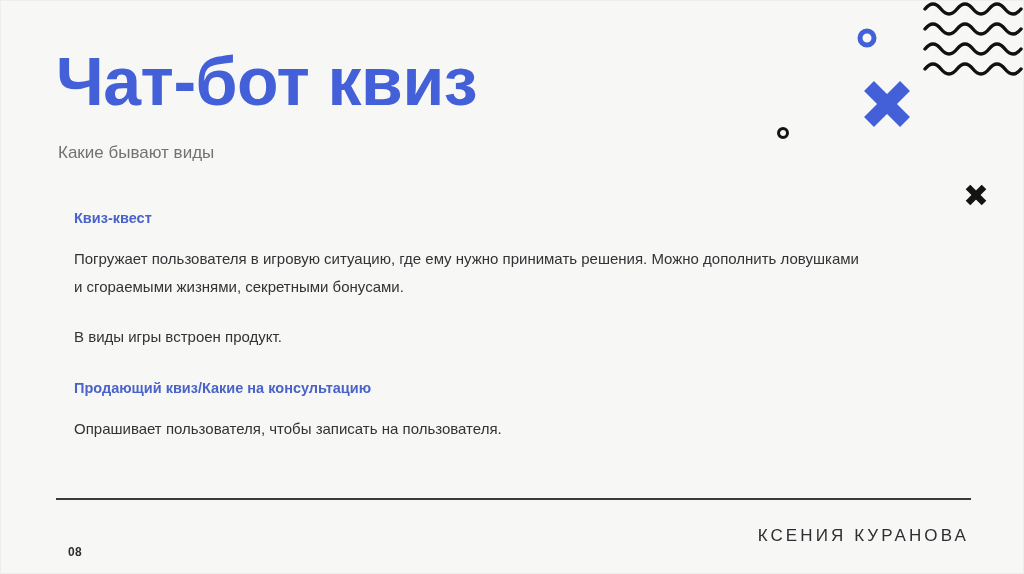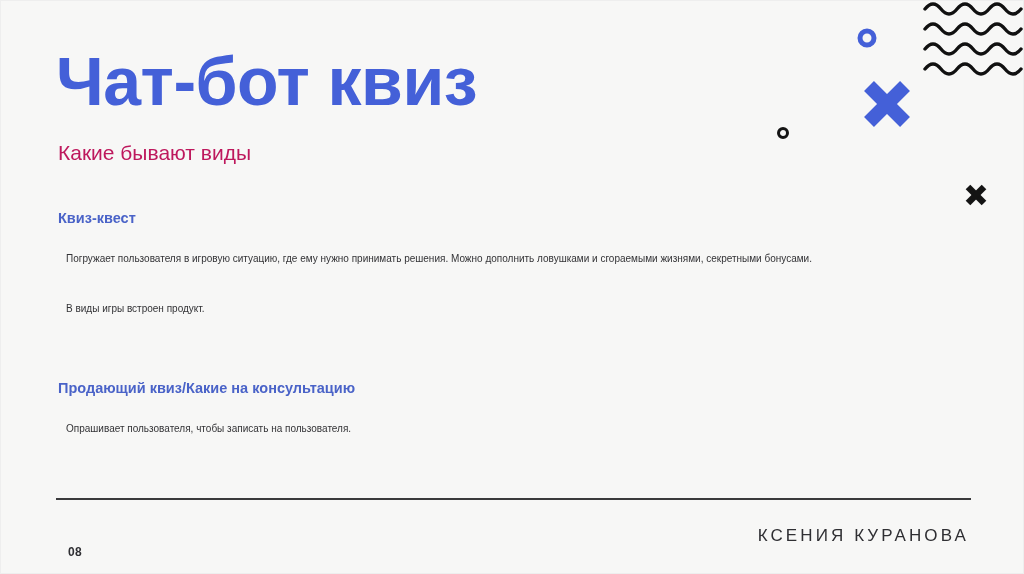--- a/index.html
+++ b/index.html
@@ -61,47 +61,47 @@
     letter-spacing: -0.5px;
     color: #4460d8;
     white-space: nowrap;
   }
 
   .subtitle {
     position: absolute;
     left: 2px;
     top: 141px;
     margin: 0;
-    font-size: 21px;
+    font-size: 17px;
     line-height: 22px;
     font-weight: 400;
-    color: #be185d;
+    color: #737373;
     white-space: nowrap;
   }
 
   .section {
     position: absolute;
     left: 2px;
     width: 820px;
   }
   .section-quest { top: 208px; }
   .section-sell  { top: 378px; }
 
   .section-heading {
-    margin: 0 0 17px 0;
+    margin: 0 0 17px 16px;
     font-size: 14.5px;
     line-height: 19px;
     font-weight: 700;
     color: #4a63c8;
     white-space: nowrap;
   }
 
   .section-body {
-    margin: 8px;
-    font-size: 10px;
+    margin: 16px;
+    font-size: 15px;
     line-height: 28px;
     font-weight: 400;
     color: #333336;
   }
   .section-body + .section-body {
     margin-top: 22px;
   }
 
   
   .footer-rule {

